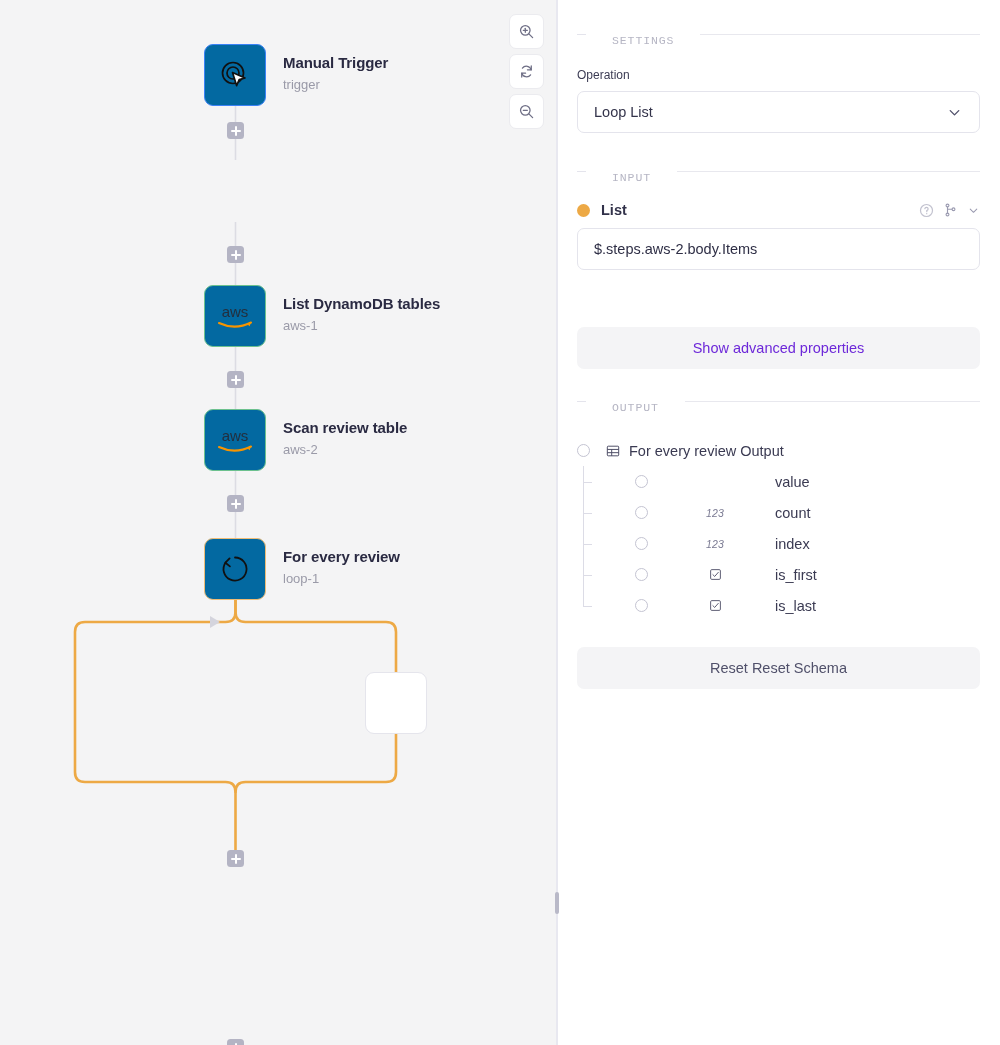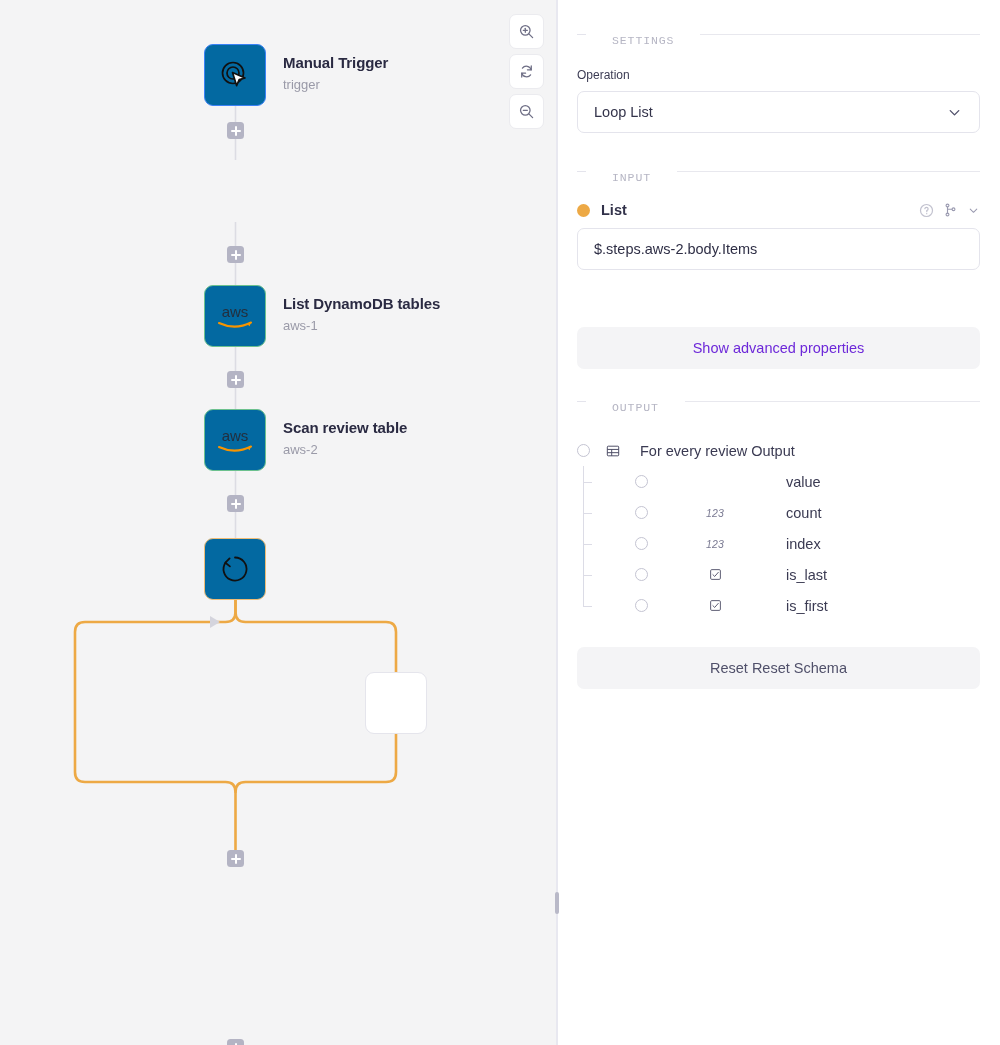--- a/index.html
+++ b/index.html
@@ -142,21 +142,21 @@
   }
   .tree-row .guide { width: 14px; height: 31px; position: relative; flex: 0 0 14px; }
   .tree-row .radio {
     width: 13px; height: 13px; border-radius: 50%;
     border: 1.4px solid #c4c4d2; background: #fff; flex: 0 0 13px;
   }
   .tree-row .typeicon {
     width: 28px; display: flex; align-items: center; justify-content: center;
     flex: 0 0 28px; margin-left: 9px; font-style: italic;
   }
-  .tree-row .tlabel { font-size: 14.5px; color: #3a3a52; margin-left: 13px; }
+  .tree-row .tlabel { font-size: 14.5px; color: #3a3a52; margin-left: 2px; }
   .tree-row.child { padding-left: 0; gap: 44px; }
   .num123 { font-size: 10.5px; color: #7a7a92; letter-spacing: 0.2px; }
   .tree-branch {
     position: absolute; left: 6px; top: 31px; width: 1px; bottom: 14px;
     background: #dcdce6;
   }
   .tick {
     position: absolute; left: 6px; top: 50%; width: 9px; height: 1px;
     background: #dcdce6;
   }
@@ -251,20 +251,24 @@
         <div class="node-sub">aws-2</div>
       </div>
     </div>
 
     <div class="node" style="left:204px; top:538px;">
       <div class="node-box sel-amber">
         <svg width="36" height="36" viewBox="0 0 36 36" fill="none" stroke="#111" stroke-width="1.8">
           <path d="M18 6.5 a11.5 11.5 0 1 1 -9.4 4.9" stroke-linecap="round"></path>
           <path d="M12.6 7.4 L8.4 11.7 L12.9 15.4" stroke-linecap="round" stroke-linejoin="round"></path>
         </svg>
+      </div>
+      <div class="node-text">
+        <div class="node-title">For every review</div>
+        <div class="node-sub">loop-1</div>
       </div>
     </div>
 
     <div class="loop-placeholder" style="left:365px; top:672px;"></div>
 
     <div class="plus-btn" style="left:227px; top:122px;"></div>
     <div class="plus-btn" style="left:227px; top:246px;"></div>
     <div class="plus-btn" style="left:227px; top:371px;"></div>
     <div class="plus-btn" style="left:227px; top:495px;"></div>
     <div class="plus-btn" style="left:227px; top:850px;"></div>
@@ -388,35 +392,35 @@
         <span class="guide">
             <span class="tick"></span>
           </span>
         <span class="radio"></span>
         <span class="typeicon">
           <svg width="13" height="13" viewBox="0 0 16 16" fill="none" stroke="#4a4a63" stroke-width="1.1">
             <rect x="2" y="2" width="12" height="12" rx="1.4"></rect>
             <path d="M4.8 8.2 L7 10.4 L11.4 5.4" stroke-linecap="round" stroke-linejoin="round"></path>
           </svg>
         </span>
-        <span class="tlabel">is_last</span>
+        <span class="tlabel">is_first</span>
       </div>
 
       <div class="tree-row child">
         <span class="guide">
             <span class="tick"></span>
           </span>
         <span class="radio"></span>
         <span class="typeicon">
           <svg width="13" height="13" viewBox="0 0 16 16" fill="none" stroke="#4a4a63" stroke-width="1.1">
             <rect x="2" y="2" width="12" height="12" rx="1.4"></rect>
             <path d="M4.8 8.2 L7 10.4 L11.4 5.4" stroke-linecap="round" stroke-linejoin="round"></path>
           </svg>
         </span>
-        <span class="tlabel">is_first</span>
+        <span class="tlabel">is_last</span>
       </div>
     </div>
 
     <div id="reset-wrap">
       <button class="gray-button plain">Reset Reset Schema</button>
     </div>
 
   </div>
 </div>
 

